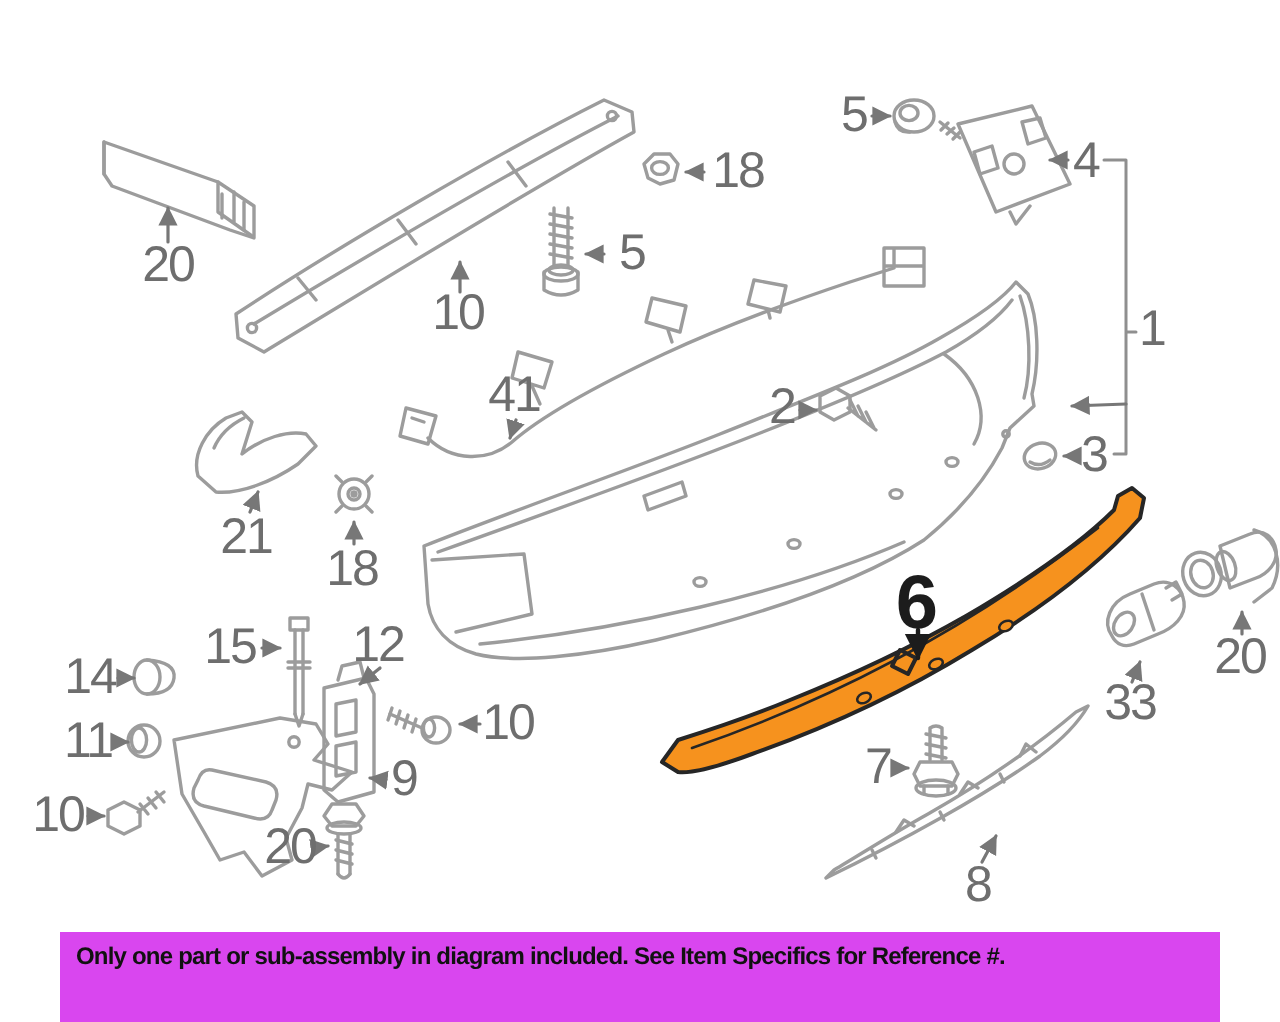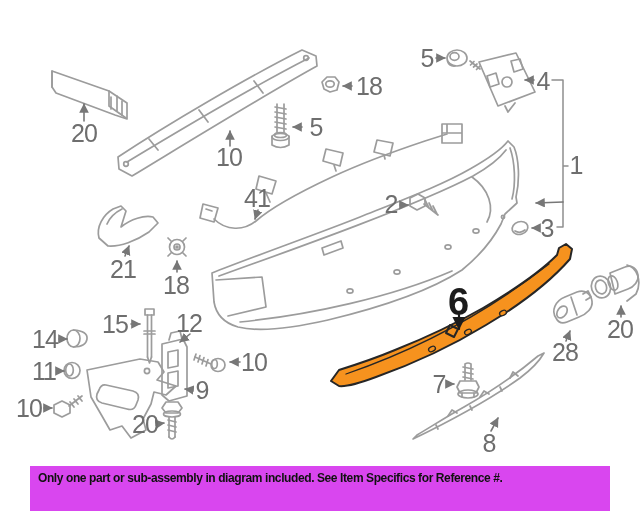--- a/index.html
+++ b/index.html
@@ -262,21 +262,21 @@
 <span class="lbl" style="left:254px;top:362px">10</span>
 <span class="lbl" style="left:45px;top:339px">14</span>
 <span class="lbl" style="left:115px;top:324px">15</span>
 <span class="lbl" style="left:229px;top:157px">10</span>
 <span class="lbl" style="left:316px;top:127px">5</span>
 <span class="lbl" style="left:369px;top:86px">18</span>
 <span class="lbl" style="left:84px;top:133px">20</span>
 <span class="lbl" style="left:145px;top:424px">20</span>
 <span class="lbl" style="left:123px;top:269px">21</span>
 <span class="lbl" style="left:176px;top:285px">18</span>
-<span class="lbl" style="left:565px;top:352px">28</span>
+<span class="lbl" style="left:565px;top:352px">33</span>
 <span class="lbl" style="left:620px;top:329px">20</span>
 <span class="lbl" style="left:257px;top:198px">41</span>
 
 <div class="banner">
   <div>Only one part or sub-assembly in diagram included. See Item Specifics for Reference #.</div>
 </div>
 
 </div>
 
 </body></html>

